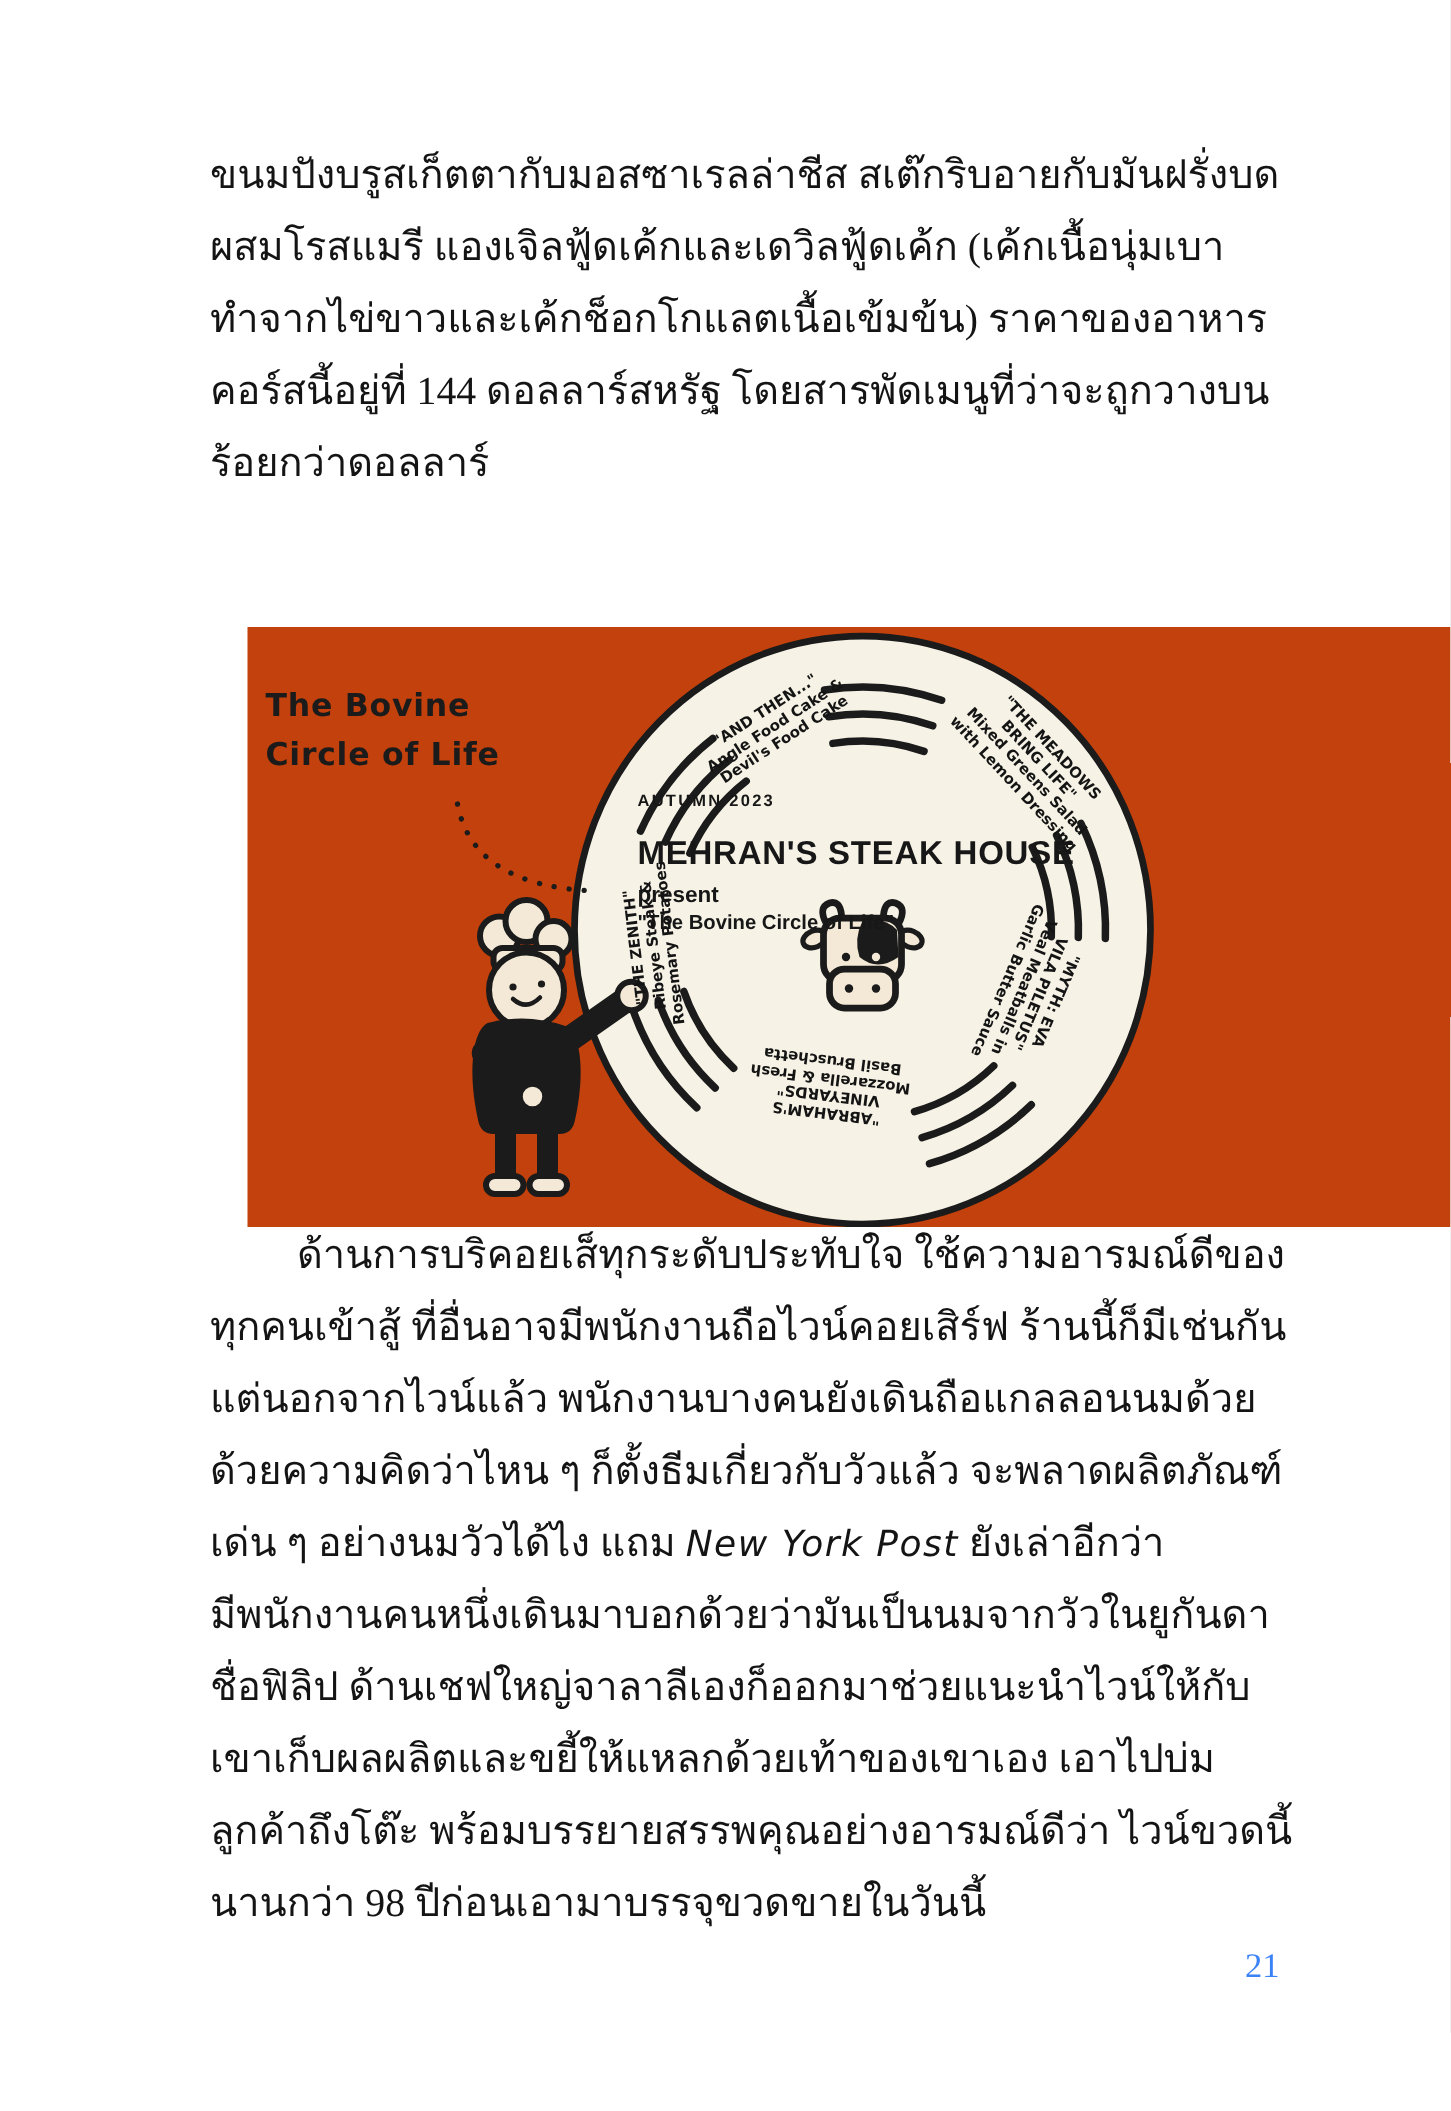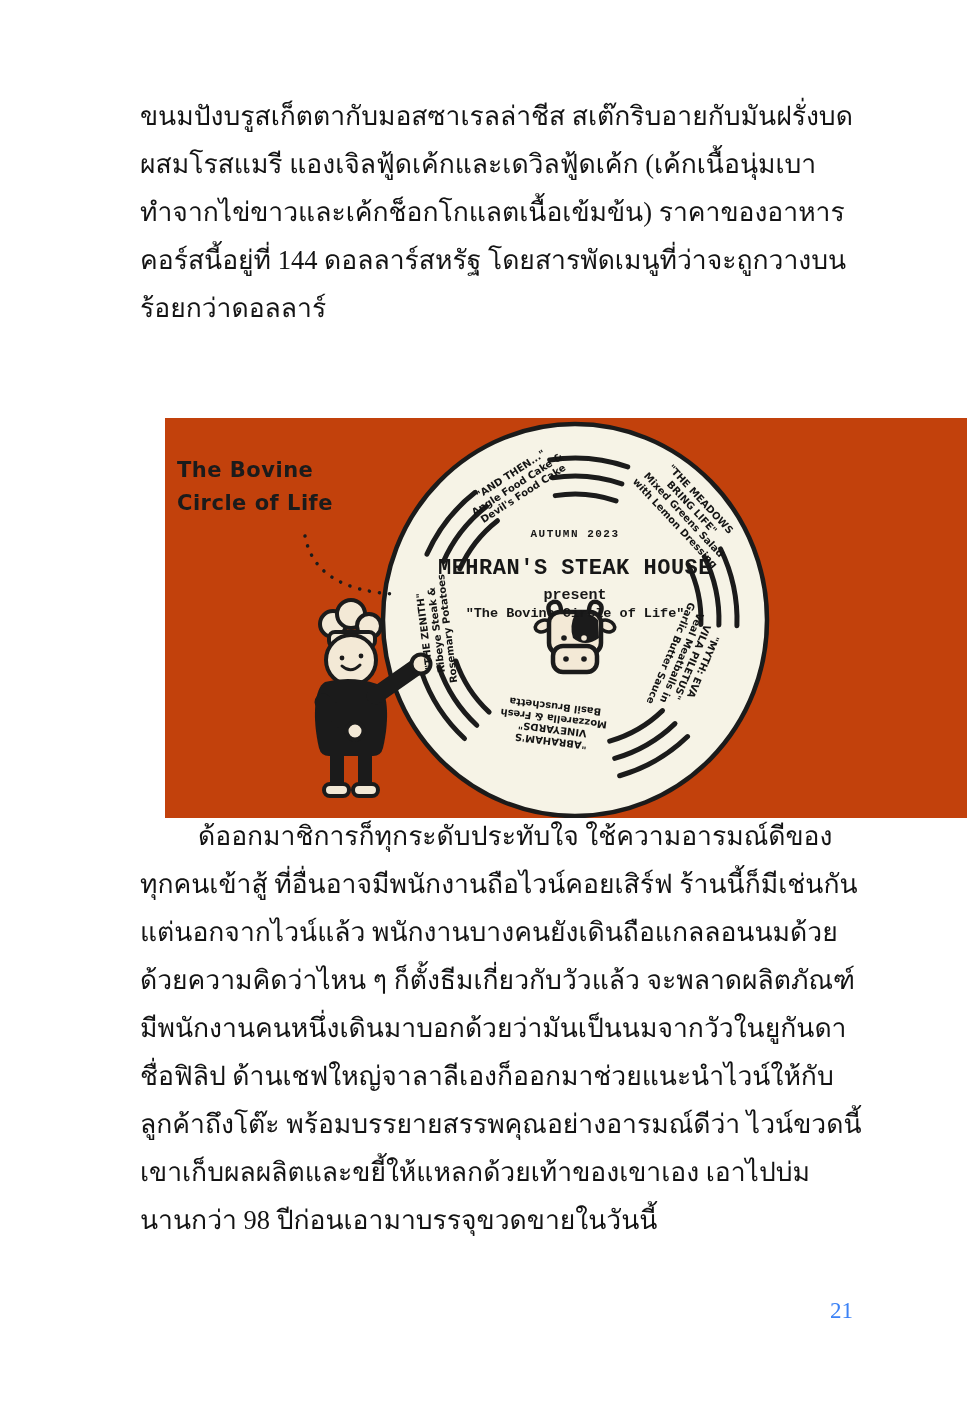--- a/index.html
+++ b/index.html
@@ -19,22 +19,22 @@
     background:#c2410c;
   }
   .illustration svg{position:absolute;left:0;top:0;}
   .caption{
     position:absolute;left:12px;top:36px;
     font-family:"DejaVu Sans",sans-serif;font-weight:bold;
     font-size:21px;line-height:33px;color:#1b1b1b;letter-spacing:0.5px;
   }
   .plate-center{
     position:absolute;left:410px;top:110px;width:300px;
-    transform:translateX(-50%);text-align:center;
-    font-family:Liberation Mono, monospace;font-weight:bold;color:#171717;
+    transform:translateX(-50%);
+    font-family:Liberation Sans, sans-serif;font-weight:bold;color:#171717;
   }
   .season{font-size:11px;letter-spacing:1.5px;}
   .rest-title{font-size:22px;letter-spacing:0.5px;margin-top:16px;}
   .present{font-size:15px;margin-top:6px;}
   .menu-name{font-size:13.5px;margin-top:2px;}
   .course{
     position:absolute;font-family:"DejaVu Sans",sans-serif;font-weight:bold;
     font-size:10px;line-height:11.5px;text-align:center;color:#141414;white-space:nowrap;
   }
   .c-tl{left:352px;top:66px;transform:translate(-50%,-50%) rotate(-33deg);}
@@ -170,25 +170,26 @@
     </div>
     <div class="course c-bt">
       <div>"ABRAHAM'S</div>
       <div>VINEYARDS"</div>
       <div>Mozzarella &amp; Fresh</div>
       <div>Basil Bruschetta</div>
     </div>
   </div>
 
   <div class="body-text para2">
-    <div class="tline indent">ด้ออกมาชิการก็ทุกระดับประทับใจ  ใช้ความอารมณ์ดีของ</div>
+    <div class="tline indent">ด้านการบริคอยเส็ทุกระดับประทับใจ  ใช้ความอารมณ์ดีของ</div>
     <div class="tline">ทุกคนเข้าสู้ ที่อื่นอาจมีพนักงานถือไวน์คอยเสิร์ฟ ร้านนี้ก็มีเช่นกัน</div>
     <div class="tline">แต่นอกจากไวน์แล้ว พนักงานบางคนยังเดินถือแกลลอนนมด้วย</div>
     <div class="tline">ด้วยความคิดว่าไหน ๆ ก็ตั้งธีมเกี่ยวกับวัวแล้ว จะพลาดผลิตภัณฑ์</div>
+    <div class="tline"><span>เด่น ๆ อย่างนมวัวได้ไง แถม </span><span class="nyp">New York Post</span><span> ยังเล่าอีกว่า</span></div>
     <div class="tline">มีพนักงานคนหนึ่งเดินมาบอกด้วยว่ามันเป็นนมจากวัวในยูกันดา</div>
     <div class="tline">ชื่อฟิลิป ด้านเชฟใหญ่จาลาลีเองก็ออกมาช่วยแนะนำไวน์ให้กับ</div>
+    <div class="tline">เขาเก็บผลผลิตและขยี้ให้แหลกด้วยเท้าของเขาเอง  เอาไปบ่ม</div>
     <div class="tline">ลูกค้าถึงโต๊ะ พร้อมบรรยายสรรพคุณอย่างอารมณ์ดีว่า ไวน์ขวดนี้</div>
-    <div class="tline">เขาเก็บผลผลิตและขยี้ให้แหลกด้วยเท้าของเขาเอง  เอาไปบ่ม</div>
     <div class="tline">นานกว่า 98 ปีก่อนเอามาบรรจุขวดขายในวันนี้</div>
   </div>
 
   <div class="page-number">21</div>
 </div>
 
 </body></html>

